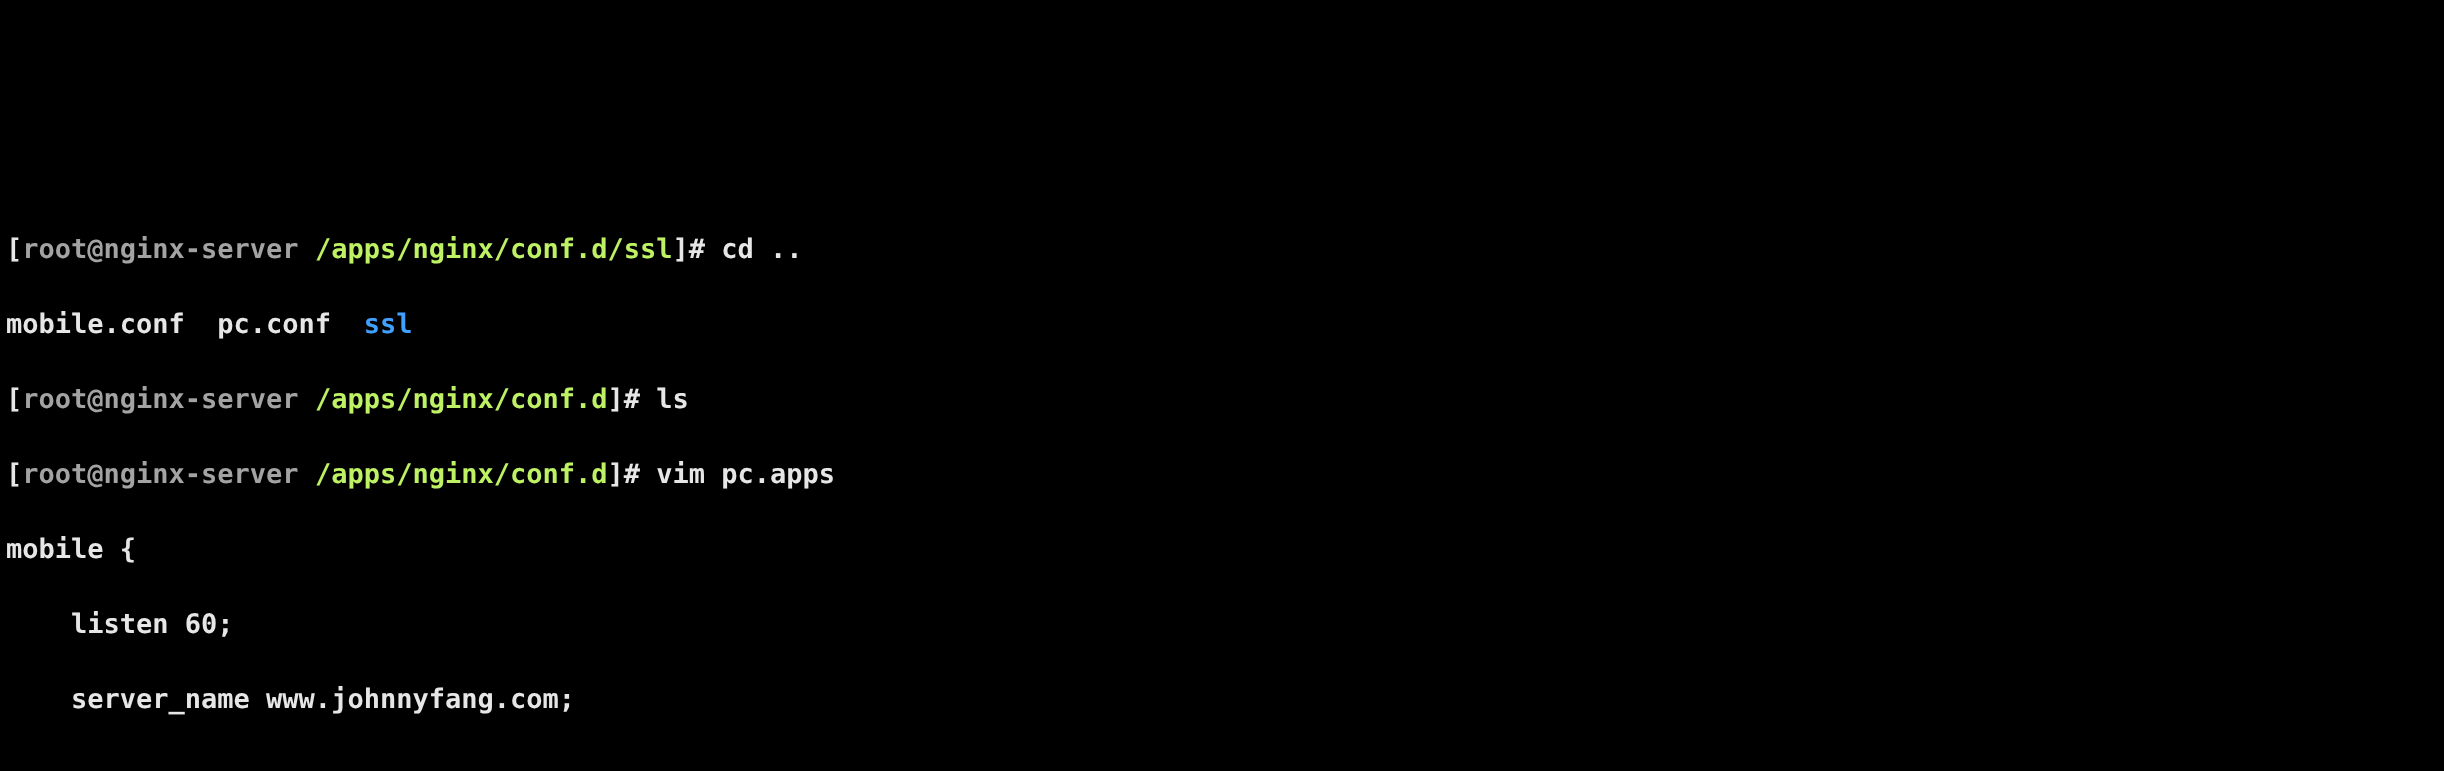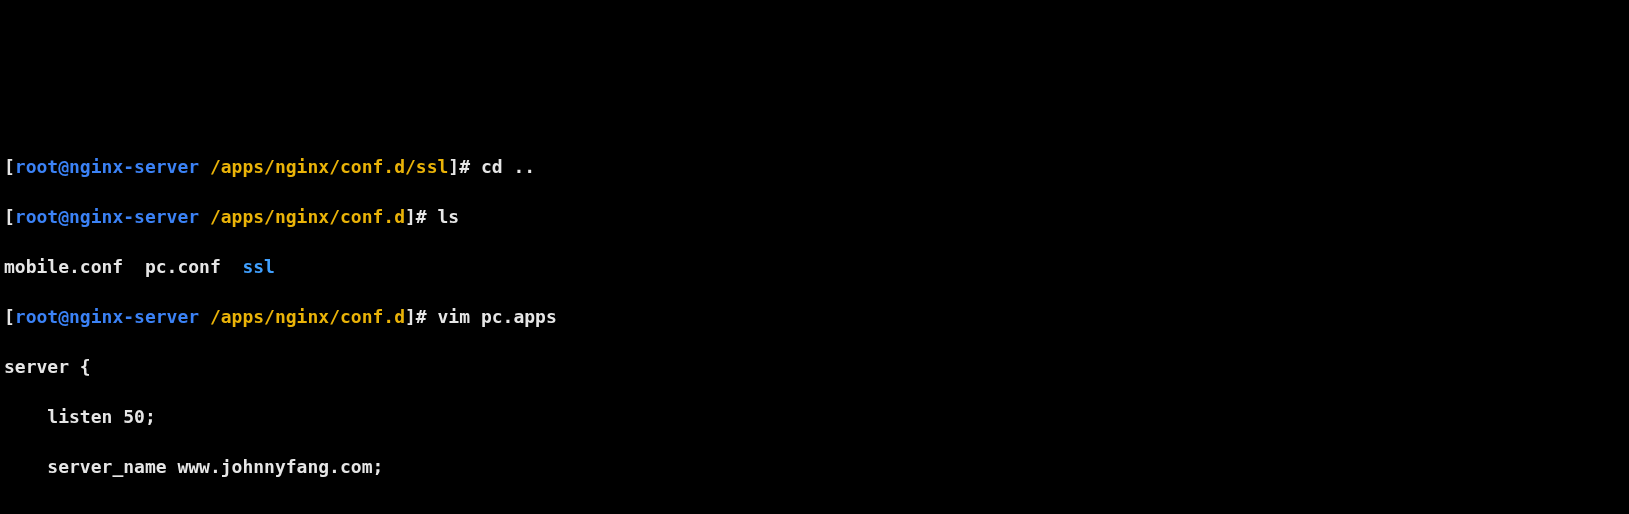--- a/index.html
+++ b/index.html
@@ -13,37 +13,37 @@
     font-weight: bold;
     width: 1629px;
     height: 514px;
     overflow: hidden;
     white-space: pre;
   }
   .term {
     padding: 4px 0 0 4px;
   }
   .w  { color: #e6e6e6; }          
-  .r  { color: #eab308; }          
-  .o  { color: #3b82f6; }          
+  .r  { color: #bef264; }          
+  .o  { color: #a3a3a3; }          
   .b  { color: #40a0ff; }
   span { white-space: pre; }
 </style>
 </head>
 <body>
 
 
 
 <div class="term">
 <div><span class="w">[</span><span class="o">root@nginx-server </span><span class="r">/apps/nginx/conf.d/ssl</span><span class="w">]</span><span class="w"># </span><span class="w">cd ..</span></div>
+<div><span class="w">mobile.conf  </span><span class="w">pc.conf  </span><span class="b">ssl</span></div>
 <div><span class="w">[</span><span class="o">root@nginx-server </span><span class="r">/apps/nginx/conf.d</span><span class="w">]</span><span class="w"># </span><span class="w">ls</span></div>
-<div><span class="w">mobile.conf  </span><span class="w">pc.conf  </span><span class="b">ssl</span></div>
 <div><span class="w">[</span><span class="o">root@nginx-server </span><span class="r">/apps/nginx/conf.d</span><span class="w">]</span><span class="w"># </span><span class="w">vim pc.apps</span></div>
-<div class="w">server {</div>
-<div><span class="w">    </span><span class="w">listen 50;</span></div>
+<div class="w">mobile {</div>
+<div><span class="w">    </span><span class="w">listen 60;</span></div>
 <div><span class="w">    </span><span class="w">server_name www.johnnyfang.com;</span></div>
 
 
 
 
 
 
 
 
 </div>

